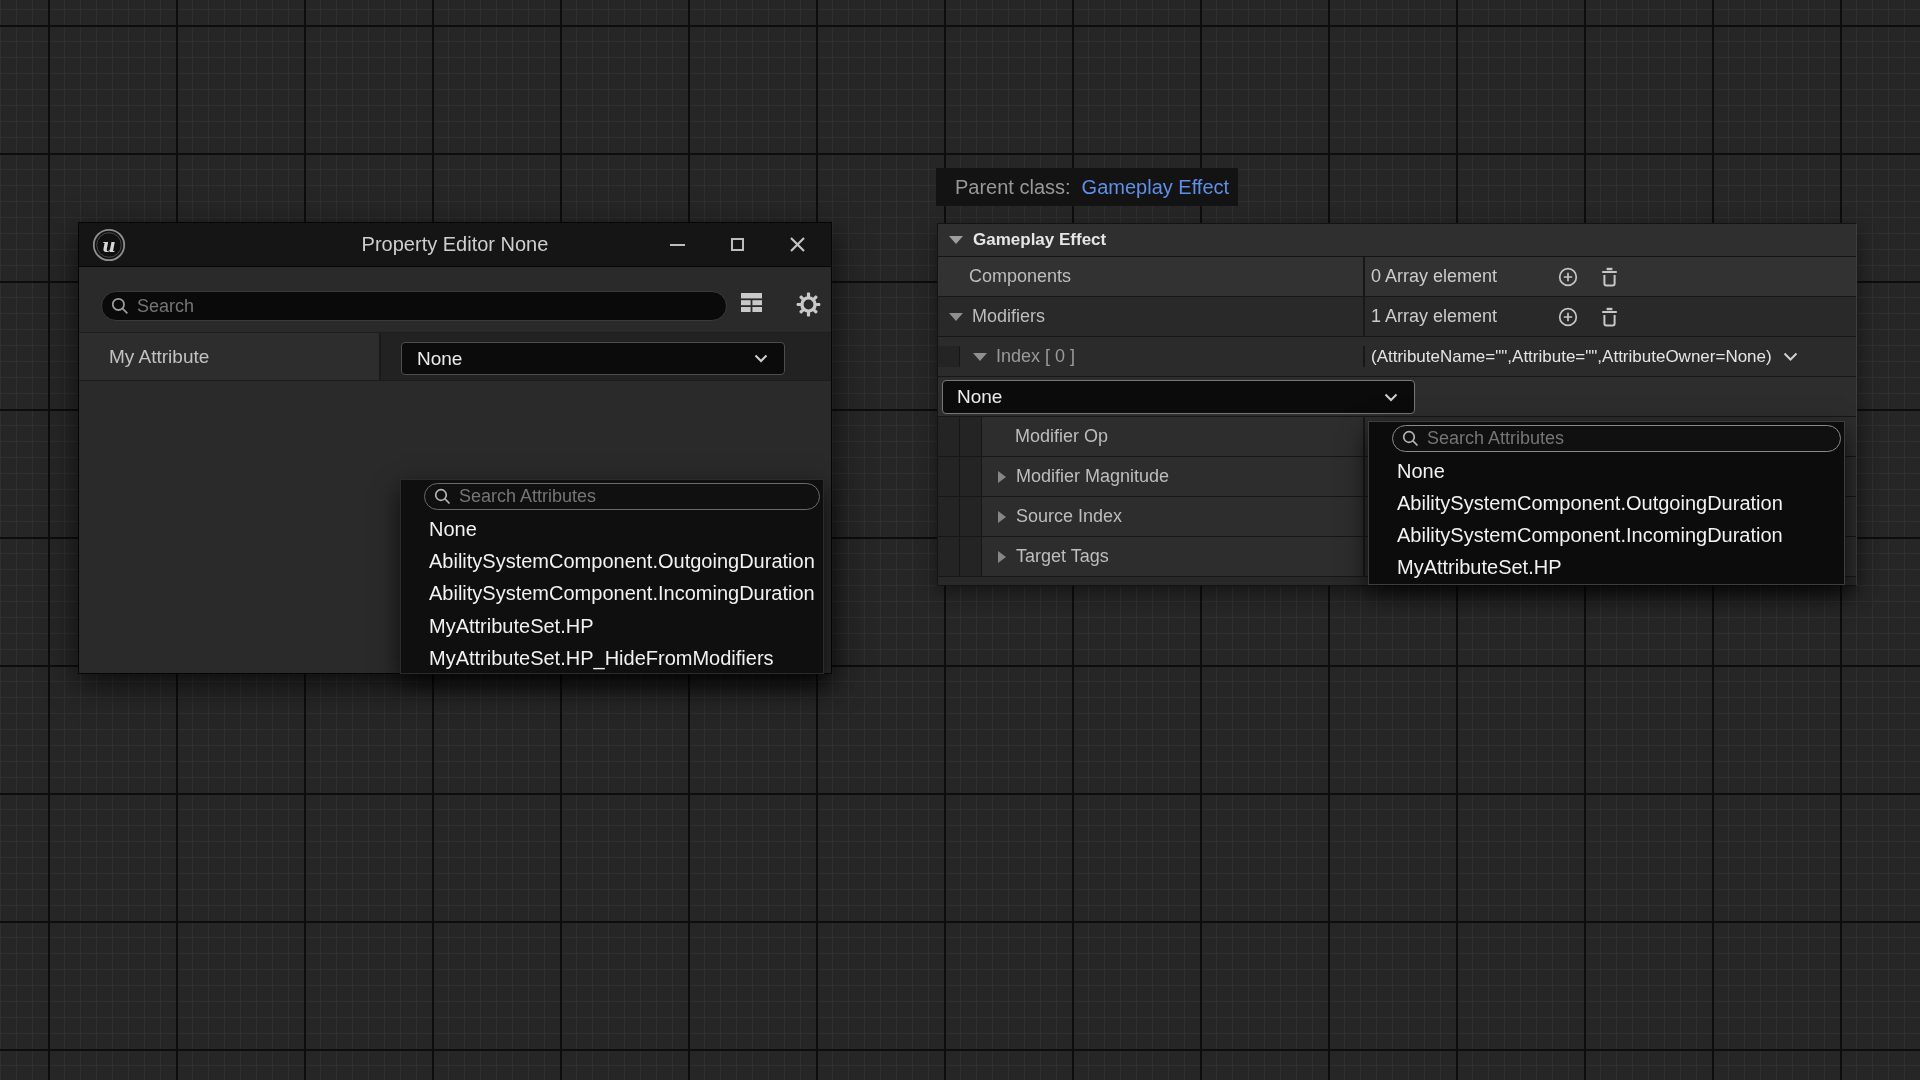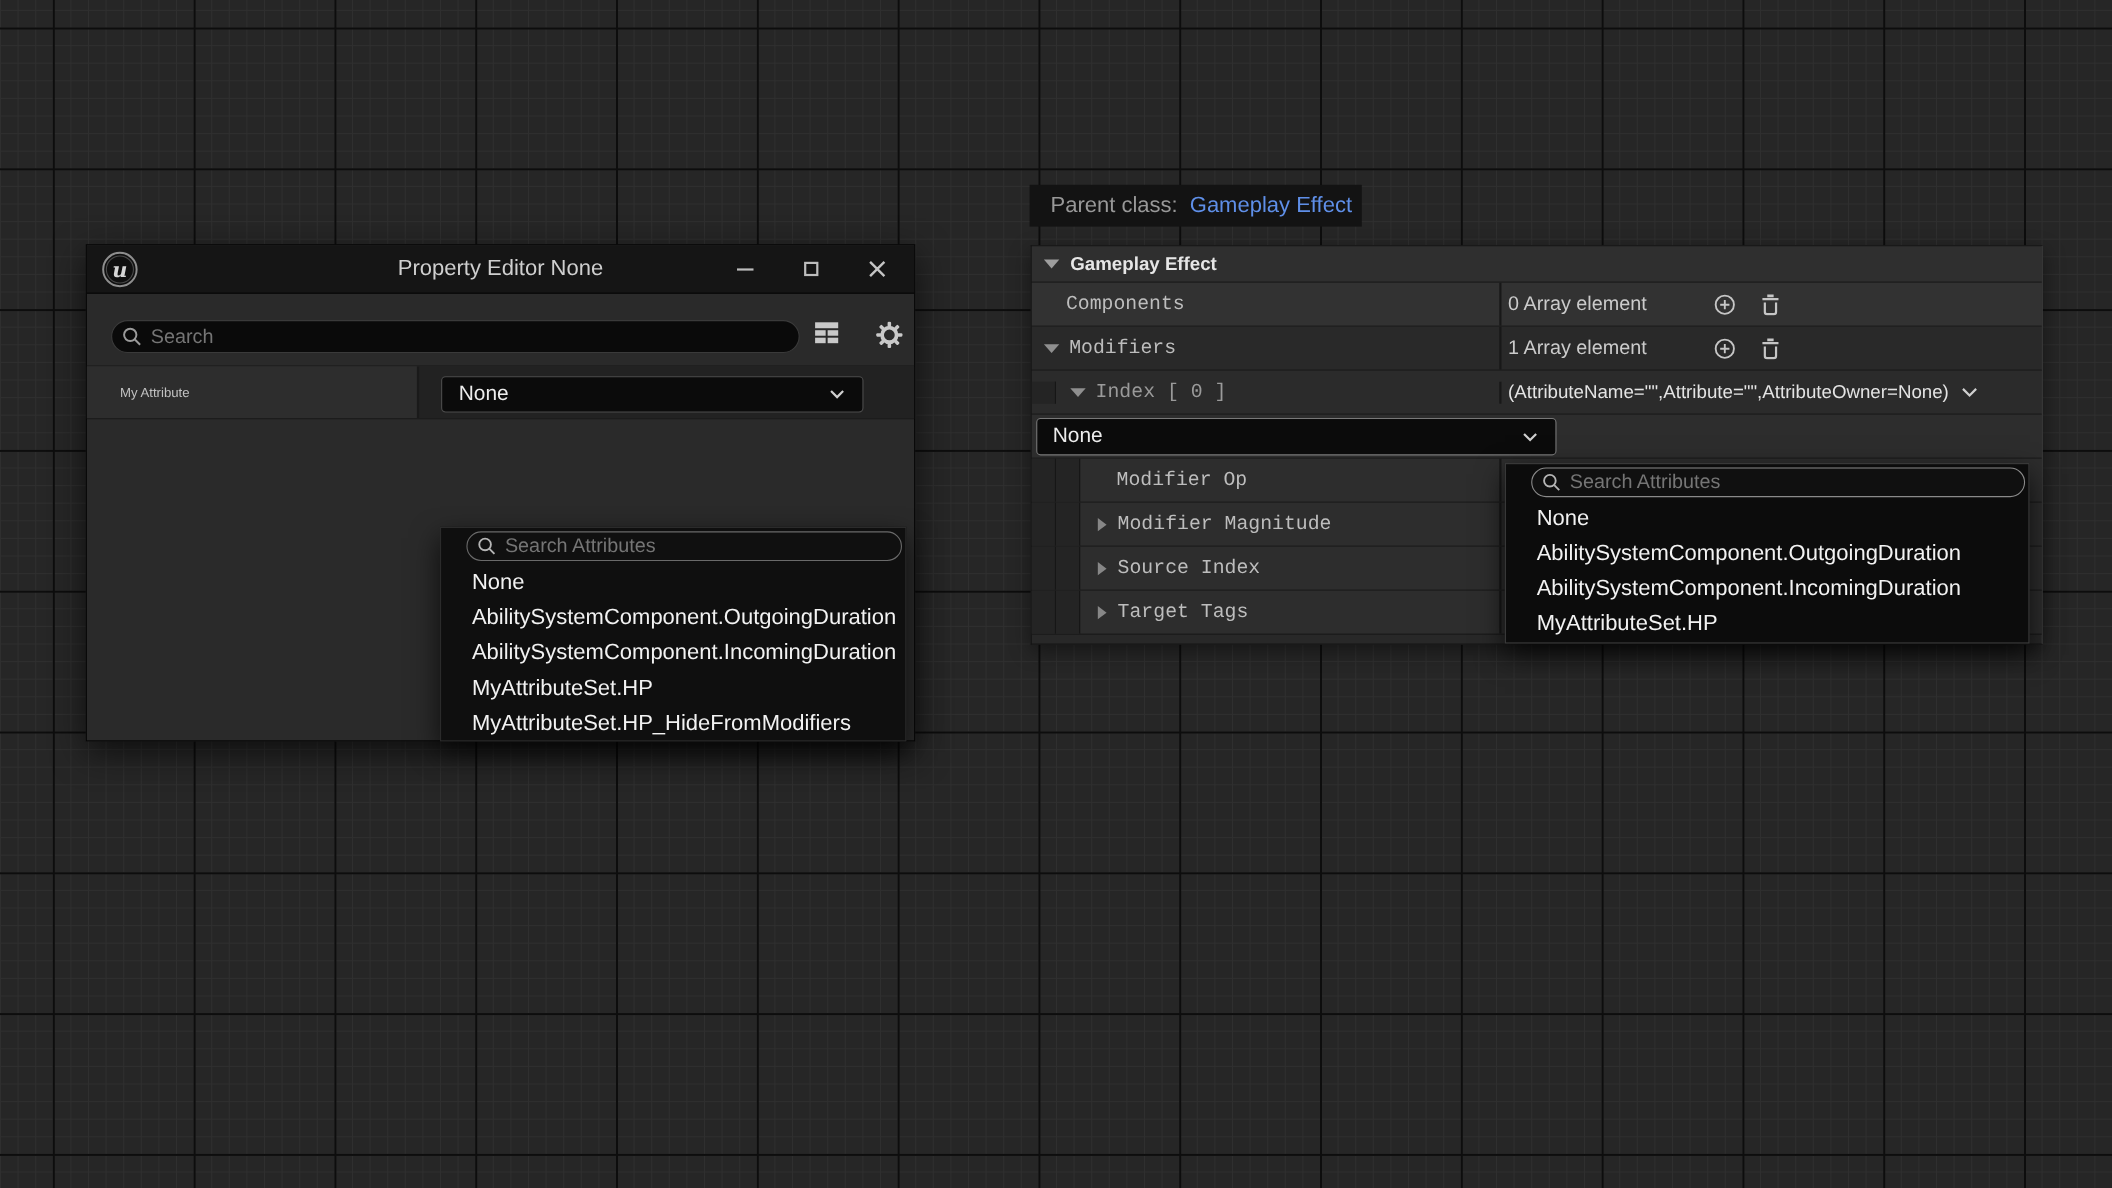--- a/index.html
+++ b/index.html
@@ -61,21 +61,21 @@
   .cat-header {
     margin-top:7px; height:27px; background:#313131;
     display:flex; align-items:center; padding-left:17px; gap:11px;
     border-bottom:1px solid #1c1c1c;
   }
   .cat-header .cat-label { font-size:16px; font-weight:700; color:#e6e6e6; }
 
   .prop-row { display:flex; height:48px; background:#222222; border-bottom:1px solid #1c1c1c; }
   .prop-name {
     width:302px; background:#2d2d2d; border-right:2px solid #1a1a1a;
-    display:flex; align-items:center; padding-left:30px; font-size:12px; color:#c2c2c2;
+    display:flex; align-items:center; padding-left:30px; font-size:19px; color:#c2c2c2;
   }
   .prop-value { flex:1; position:relative; }
 
   .combo {
     display:flex; align-items:center; background:#0b0b0b;
     border:1px solid #4d4d4d; border-radius:4px; position:relative;
   }
   .combo .combo-text { font-size:19px; color:#ececec; }
   .combo .chev { position:absolute; right:16px; }
   .pe-combo { margin:9px 0 0 20px; width:384px; height:33px; padding-left:15px; }
@@ -109,21 +109,21 @@
   }
   .icat-header .cat-label { font-size:17px; font-weight:700; color:#e6e6e6; }
 
   .irow { display:flex; height:40px; border-bottom:1px solid #171717; }
   .row-light { background:#323232; }
   .row-dark  { background:#292929; }
   .row-mid   { background:#2b2b2b;align-items:center; }
   .row-attr  { background:#2d2d2d; }
   .icell-name {
     width:427px; border-right:2px solid #181818;
-    display:flex; align-items:center;font-family:Liberation Mono, monospace;
+    display:flex; align-items:center;
   }
   .icell-value { flex:1; position:relative; display:flex; align-items:center; padding-left:6px; }
   .indent { width:22px; align-self:stretch; background:#242424; border-right:1px solid #161616; flex:none; }
   .ilabel { font-size:18px; color:#bdbdbd; white-space:nowrap; }
   .ilabel.dim { color:#9a9a9a; }
   .val-text { font-size:18px; color:#cbcbcb; width:186px; flex:none; white-space:nowrap; }
   .struct-text { font-size:17px; color:#e4e4e4; white-space:nowrap; }
   .icon-btn { width:22px; height:22px; display:flex; align-items:center; justify-content:center; }
   .icon-btn + .icon-btn { margin-left:19px; }
 

